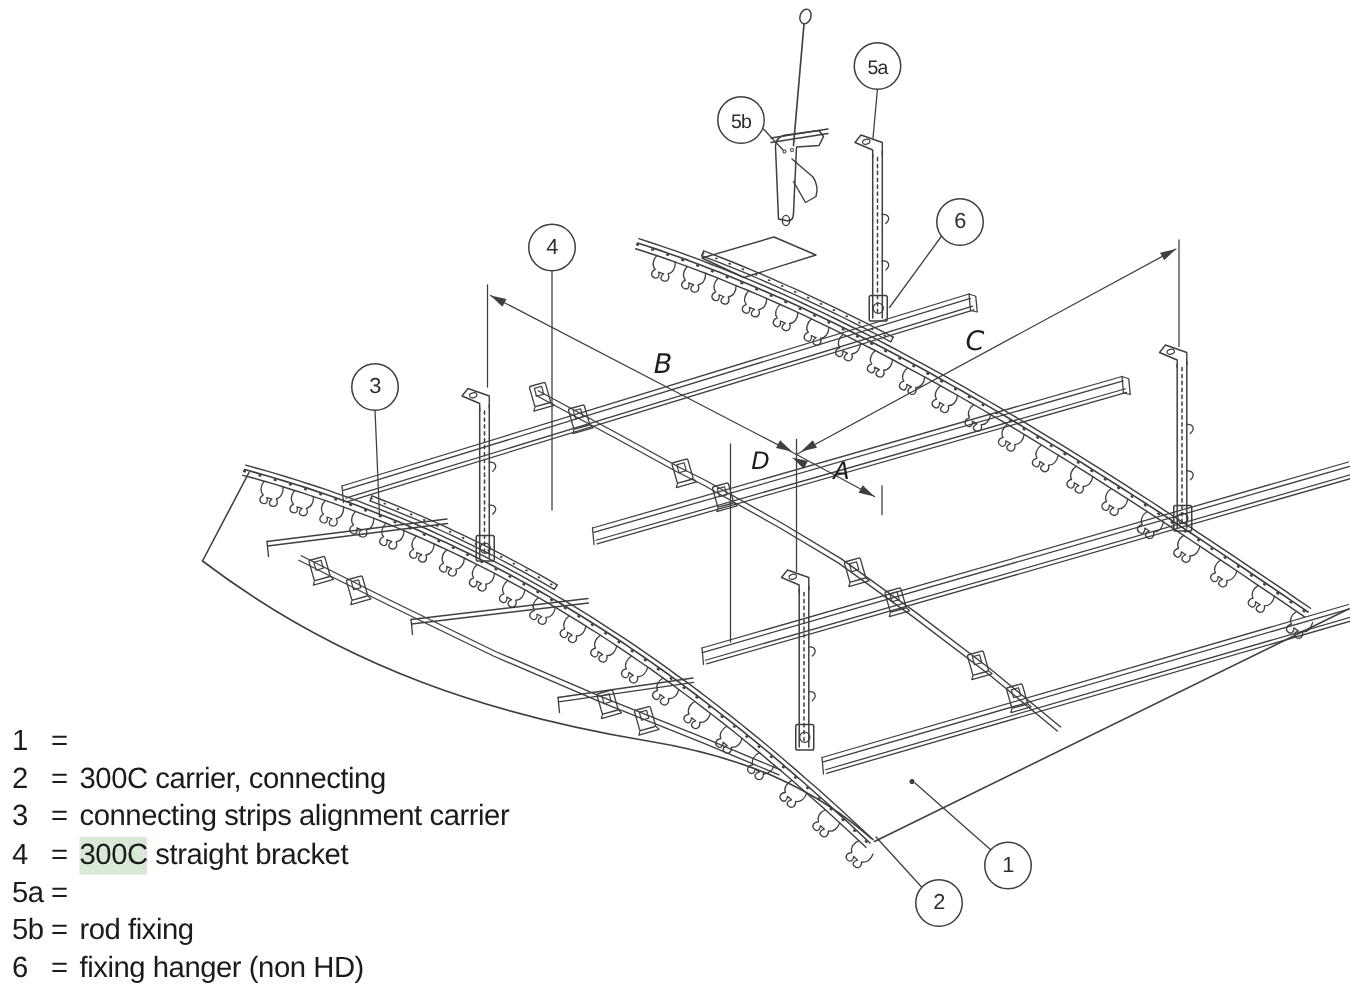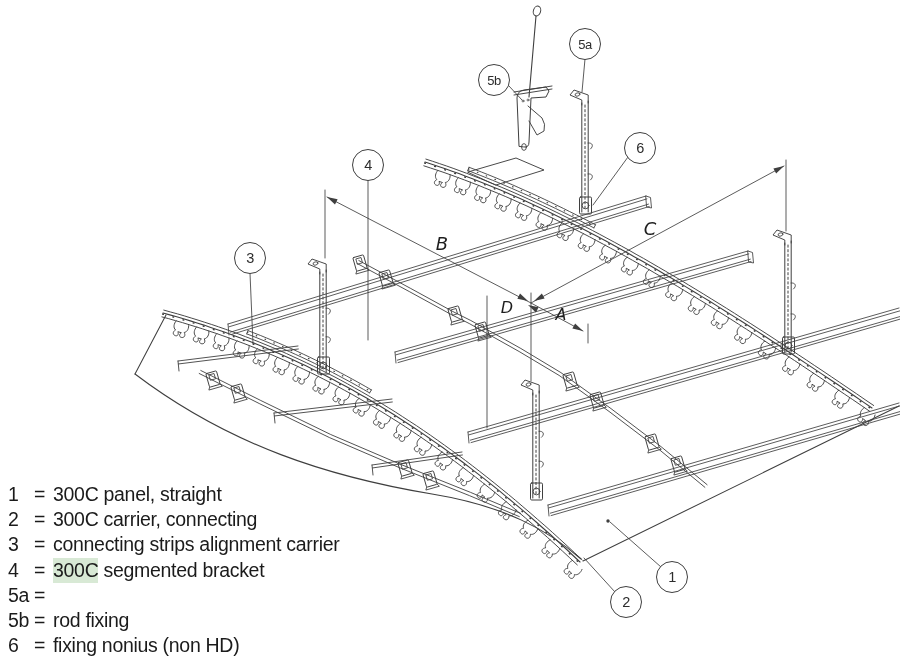--- a/index.html
+++ b/index.html
@@ -275,21 +275,21 @@
   <div class="callout" style="left:640px;top:148px">
       <span>6</span>
     </div>
 
   <div class="dim med" style="left:561px;top:314px">A</div>
   <div class="dim big" style="left:442px;top:243px">B</div>
   <div class="dim big" style="left:650px;top:228px">C</div>
   <div class="dim med" style="left:507px;top:307px">D</div>
 
   <div class="legend">
-    <div class="row"><span class="num">1</span><span class="eq">=</span><span>300C panel, straight</span></div>
+    <div class="row"><span class="num">1</span><span class="eq">=</span></div>
     <div class="row"><span class="num">2</span><span class="eq">=</span><span>300C carrier, connecting</span></div>
     <div class="row"><span class="num">3</span><span class="eq">=</span><span>connecting strips alignment carrier</span></div>
-    <div class="row"><span class="num">4</span><span class="eq">=</span><span class="hl">300C</span><span> segmented bracket</span></div>
+    <div class="row"><span class="num">4</span><span class="eq">=</span><span class="hl">300C</span><span> straight bracket</span></div>
     <div class="row"><span class="num">5a</span><span class="eq">=</span></div>
     <div class="row"><span class="num">5b</span><span class="eq">=</span><span>rod fixing</span></div>
-    <div class="row"><span class="num">6</span><span class="eq">=</span><span>fixing nonius (non HD)</span></div>
+    <div class="row"><span class="num">6</span><span class="eq">=</span><span>fixing hanger (non HD)</span></div>
   </div>
 </div>
 
 </body></html>

